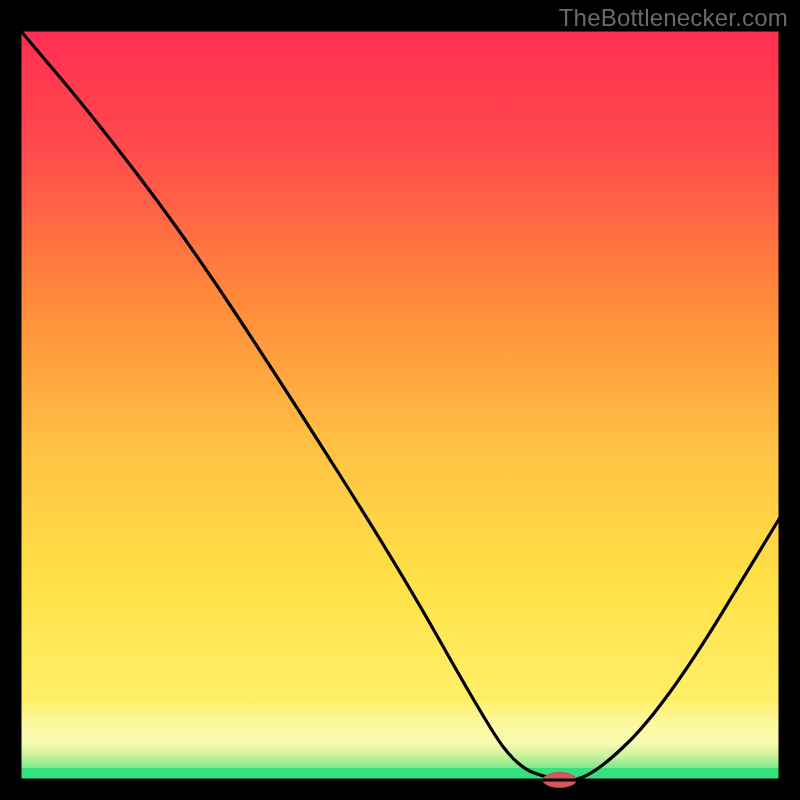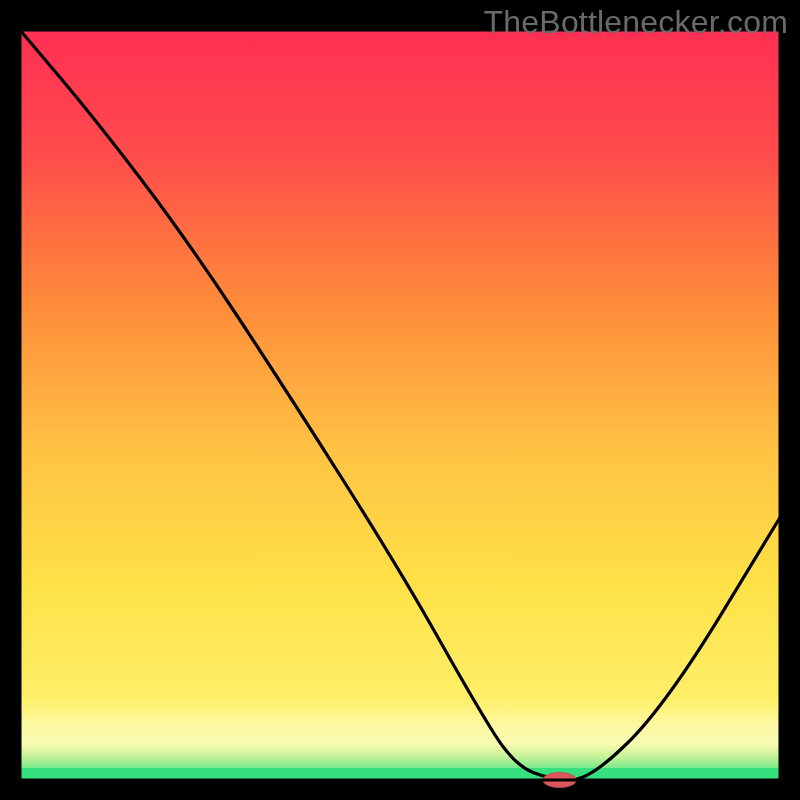--- a/index.html
+++ b/index.html
@@ -16,21 +16,21 @@
     height: 800px;
   }
   svg {
     display: block;
   }
   .watermark {
     position: absolute;
     top: 4px;
     right: 12px;
     font-family: Arial, Helvetica, sans-serif;
-    font-size: 32px;
+    font-size: 24px;
     font-weight: 500;
     color: #6a6a6a;
     letter-spacing: 0.2px;
     user-select: none;
   }
 </style>
 </head>
 <body>
 
 <div class="canvas-wrap">

